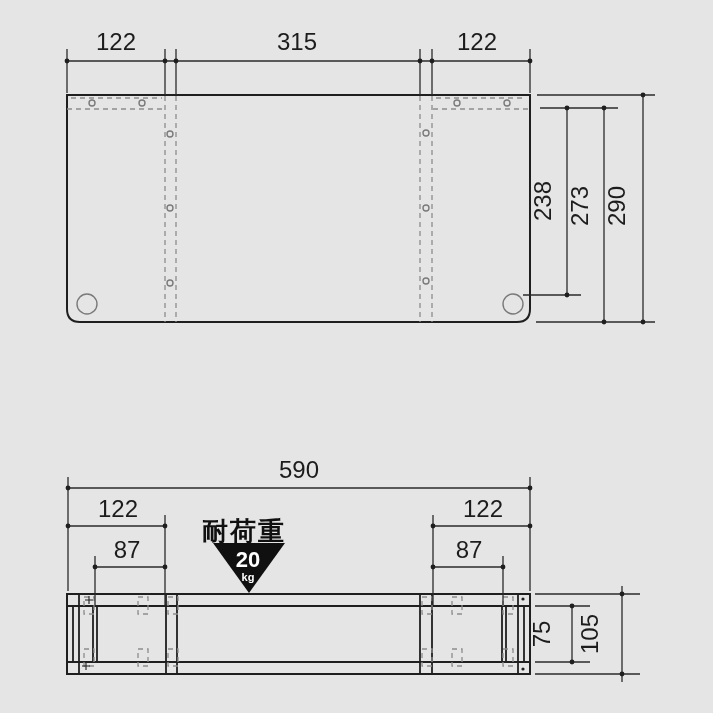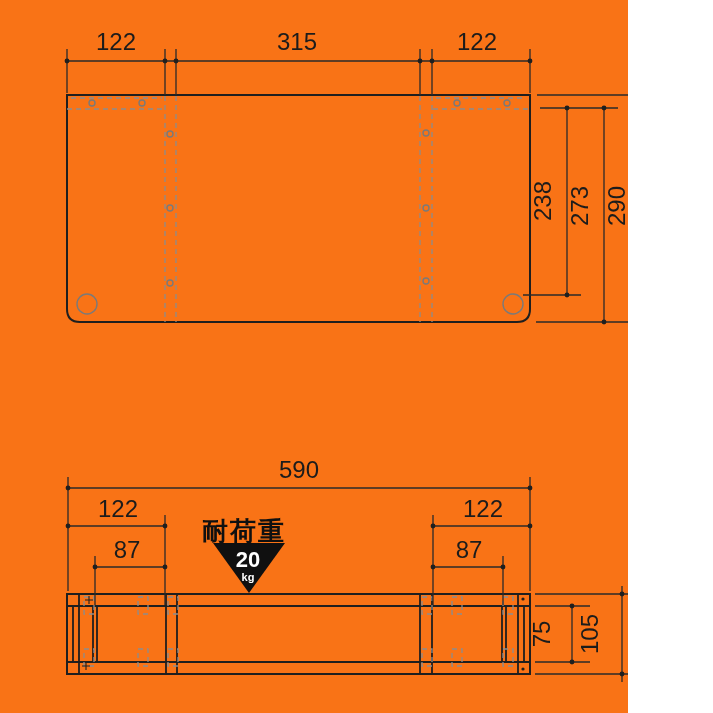--- a/index.html
+++ b/index.html
@@ -1,16 +1,16 @@
 <!DOCTYPE html>
 <html><head>
 <meta charset="utf-8">
 <style>
   html,body{margin:0;padding:0;background:#ffffff;}
-  .canvas{position:relative;width:628px;height:713px;background:#f97316;overflow:hidden;
+  .canvas{position:relative;width:713px;height:713px;background:#e5e5e5;overflow:hidden;
           font-family:"Liberation Sans",sans-serif;}
   svg{display:block;}
   .obj{stroke:#1f1f1f;stroke-width:2;fill:none;}
   .obj-thin{stroke:#1f1f1f;stroke-width:1.8;fill:none;}
   .dim{stroke:#2a2a2a;stroke-width:1.3;fill:none;}
   .hid{stroke:#8d8d8d;stroke-width:1.3;fill:none;stroke-dasharray:5 4;}
   .hole{stroke:#7a7a7a;stroke-width:1.4;fill:none;}
   .dot{fill:#1f1f1f;stroke:none;}
   .lbl{font-family:"Liberation Sans",sans-serif;font-size:24px;fill:#1c1c1c;text-anchor:middle;}
   .lbl-load{font-family:"Liberation Sans",sans-serif;font-size:26px;font-weight:bold;

